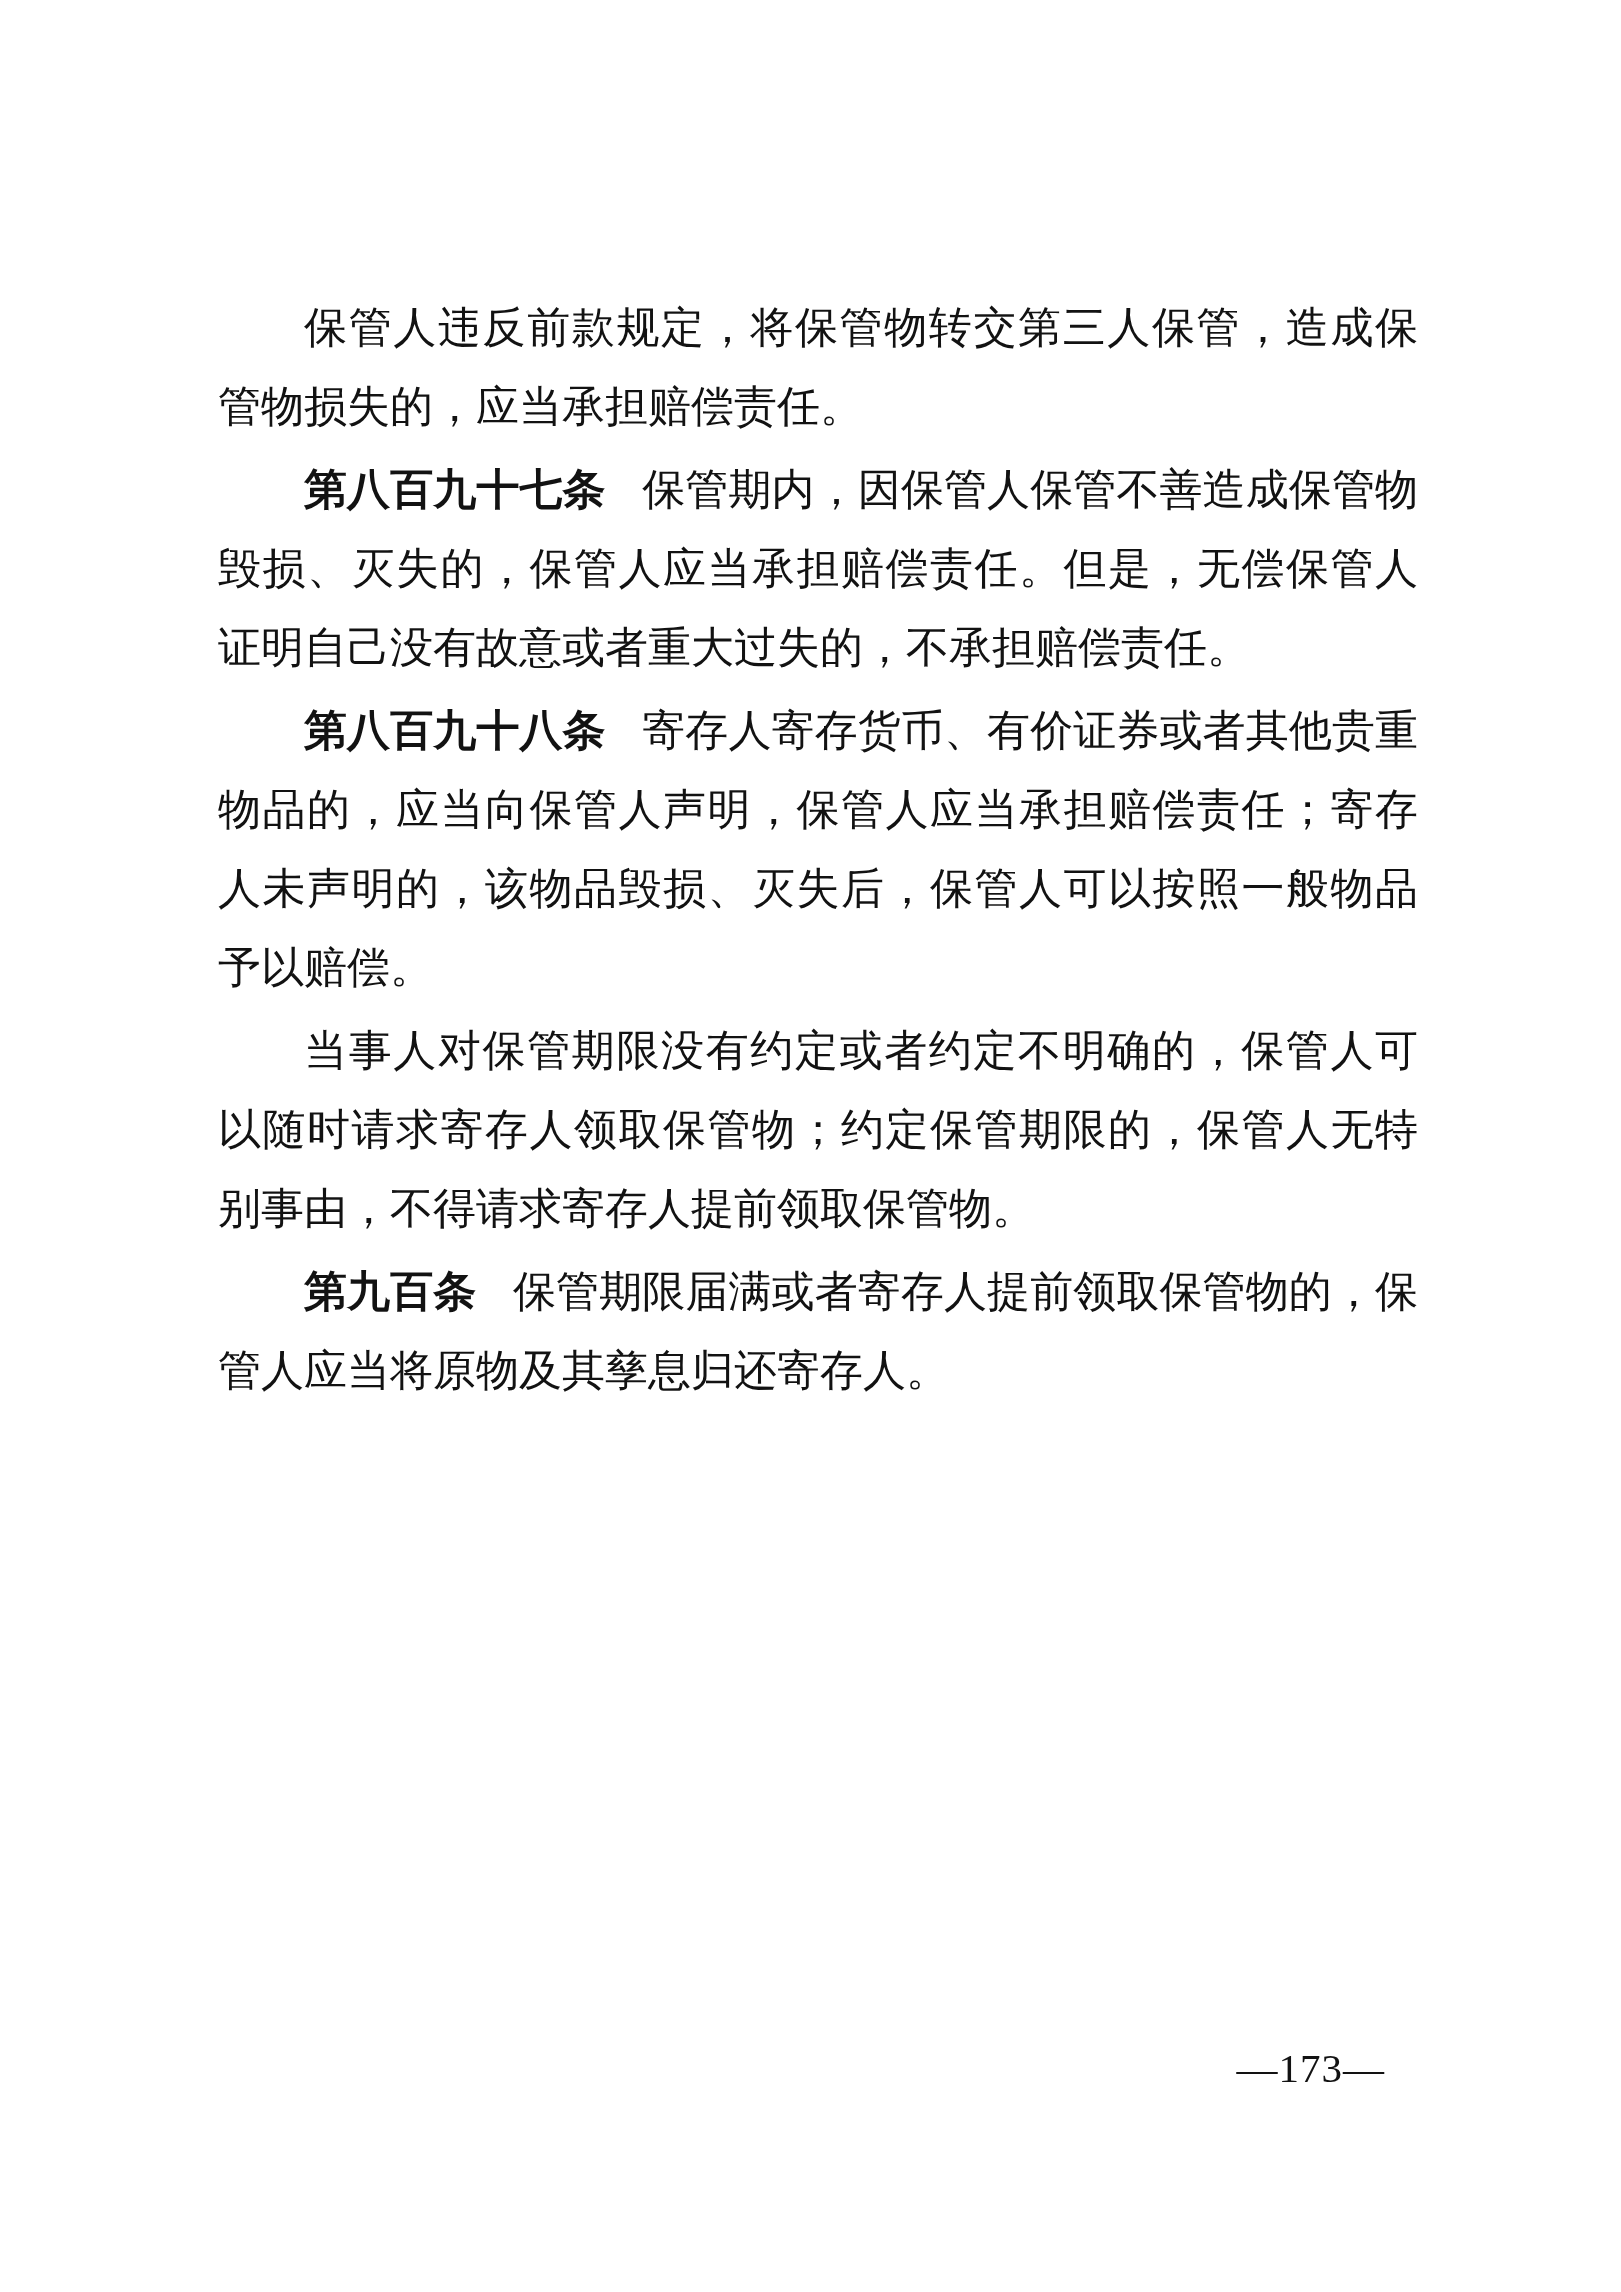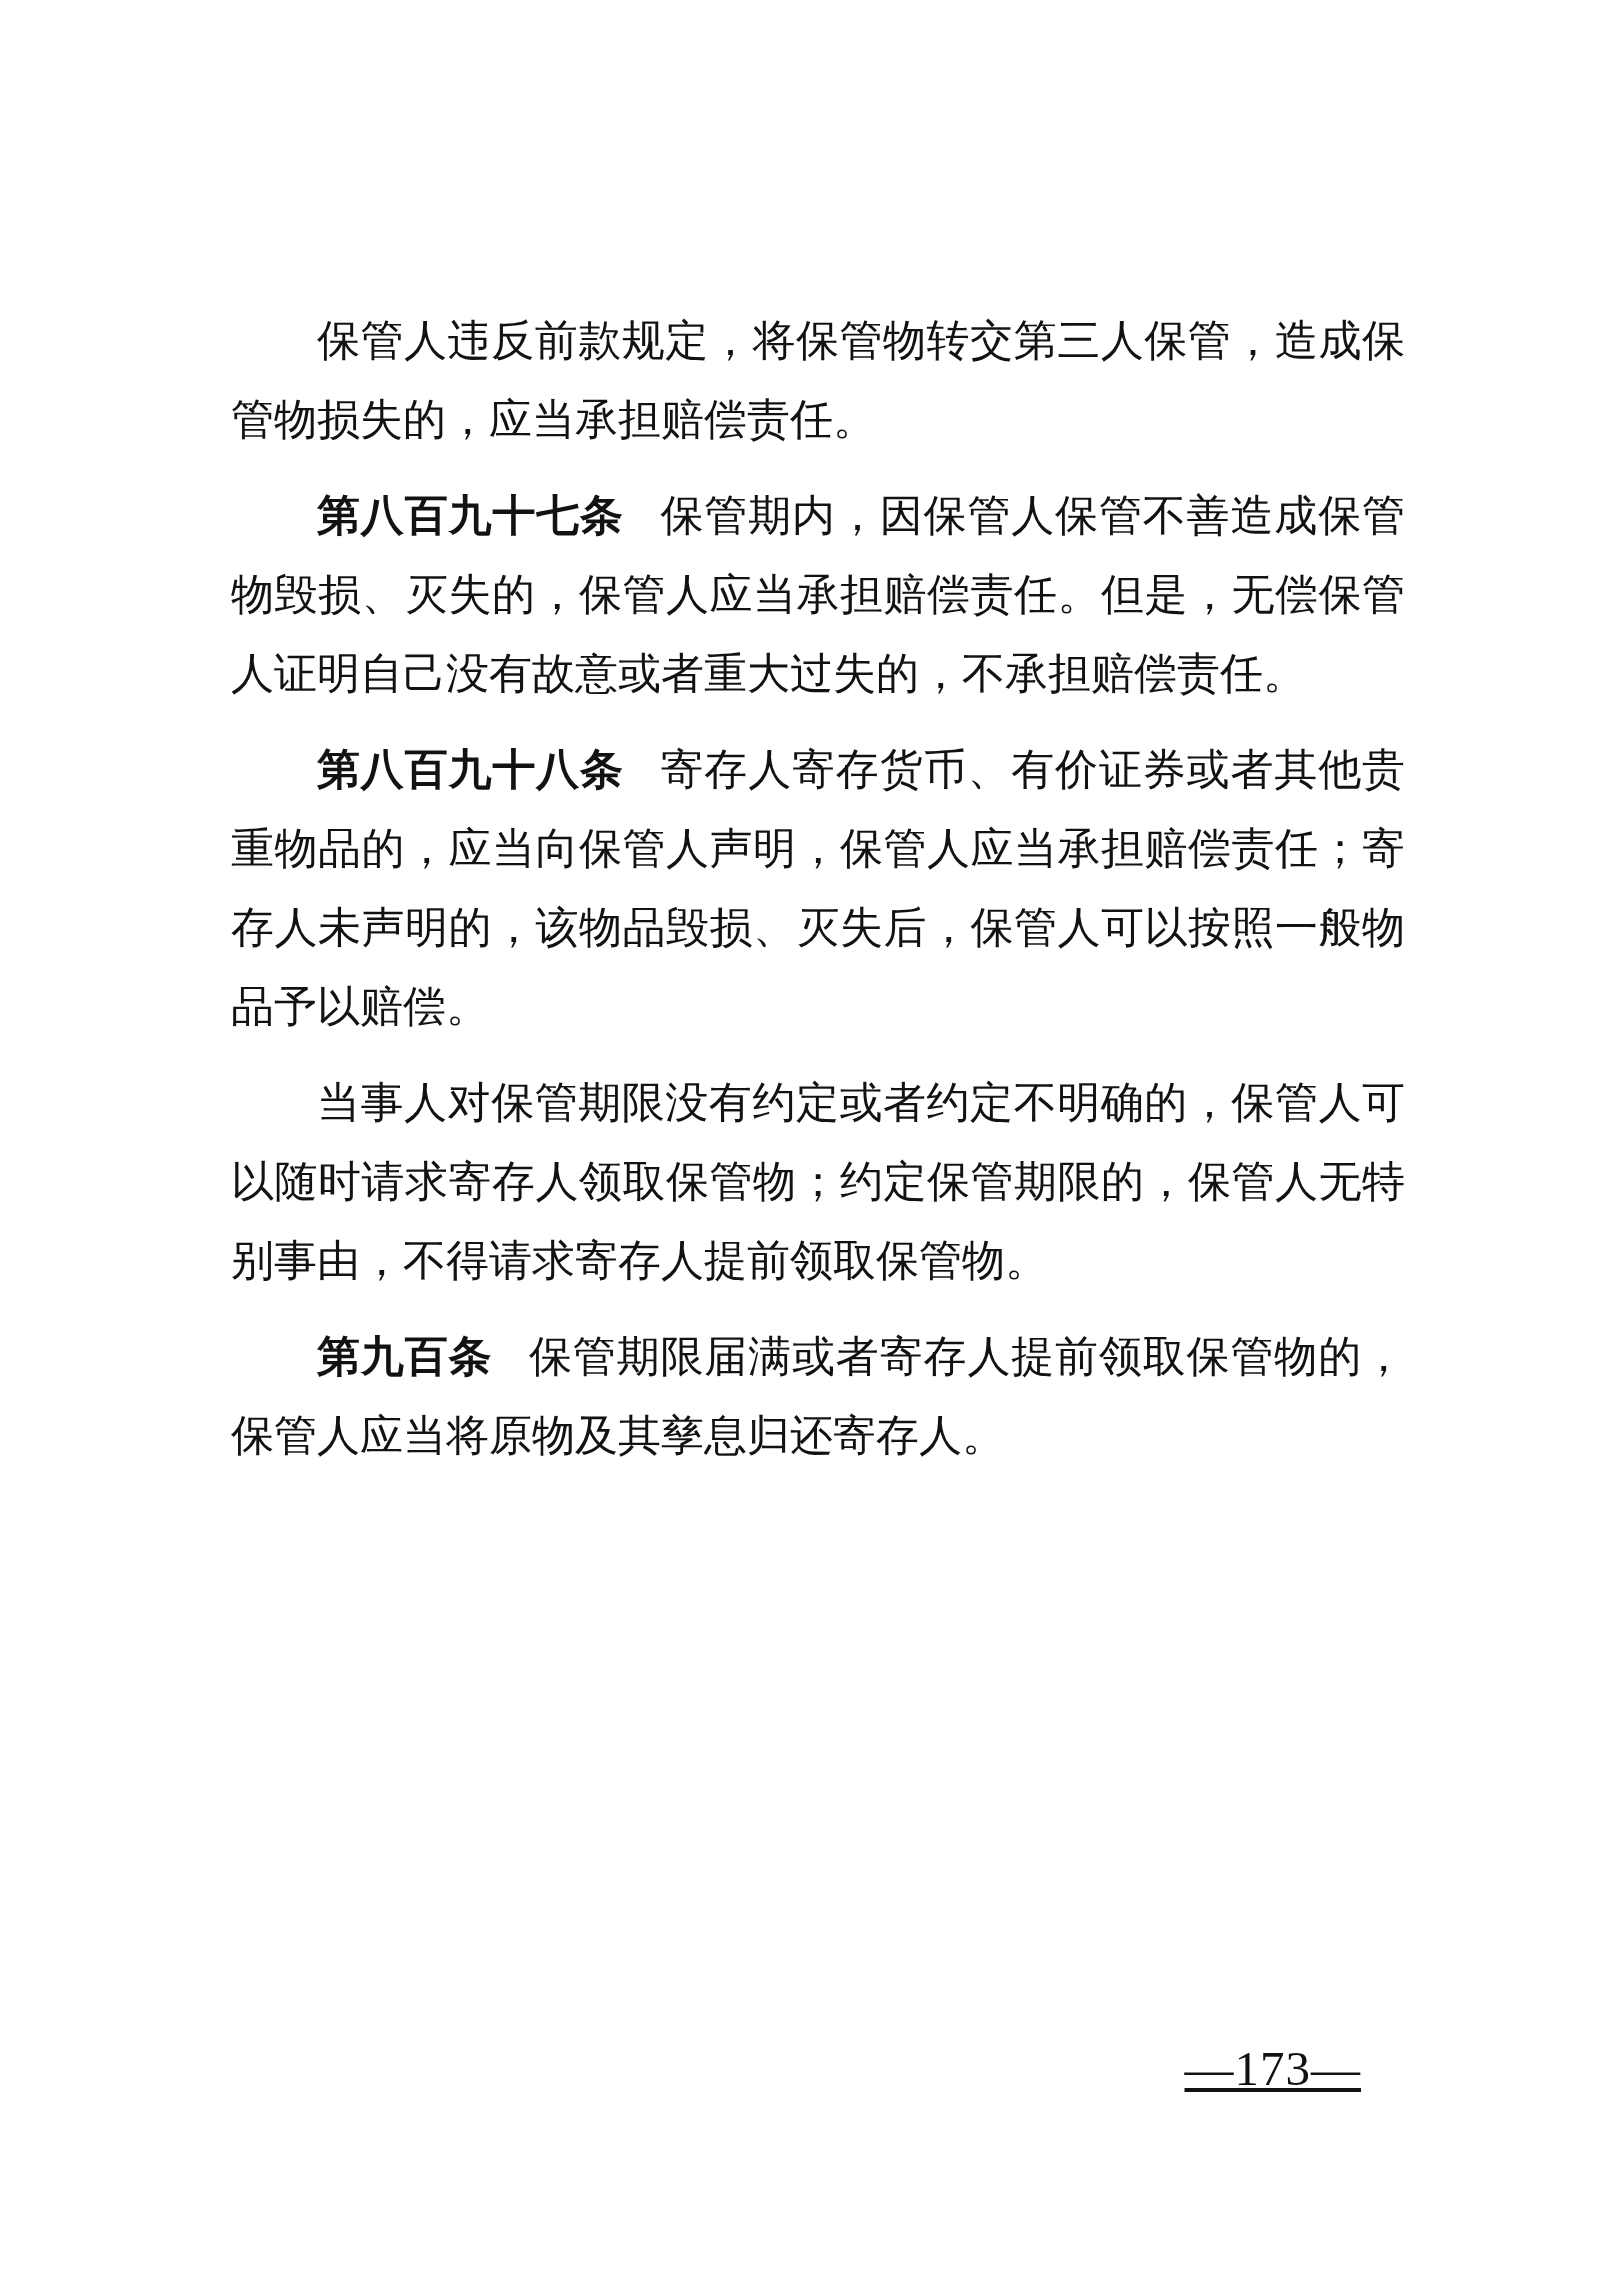--- a/index.html
+++ b/index.html
@@ -24,38 +24,37 @@
     position: absolute;
     left: 214px;
     top: 284px;
     width: 1208px;
     font-size: 43px;
     line-height: 79px;
     text-align: justify;
     letter-spacing: 0;
   }
   .para {
-    margin: 17px;
+    margin: 4px;
     padding: 0;
     text-indent: 2em;
   }
   .art-head {
     font-weight: 700;
     margin-right: 0.85em;
   }
   .page-number {
     position: absolute;
     top: 2047px;
-    right: 260px;
-    font-size: 49px;
+    right: 236px;
+    font-size: 41px;
     line-height: 43px;
     letter-spacing: 1px;
     color: #121212;
     white-space: nowrap;
-    text-decoration: underline;
   }
 </style>
 </head>
 <body>
 
 <div class="page">
   <div class="text-block">
 
     <p class="para"><span>保管人违反前款规定，将保管物转交第三人保管，造成保管物损失的，应当承担赔偿责任。</span></p>
 

